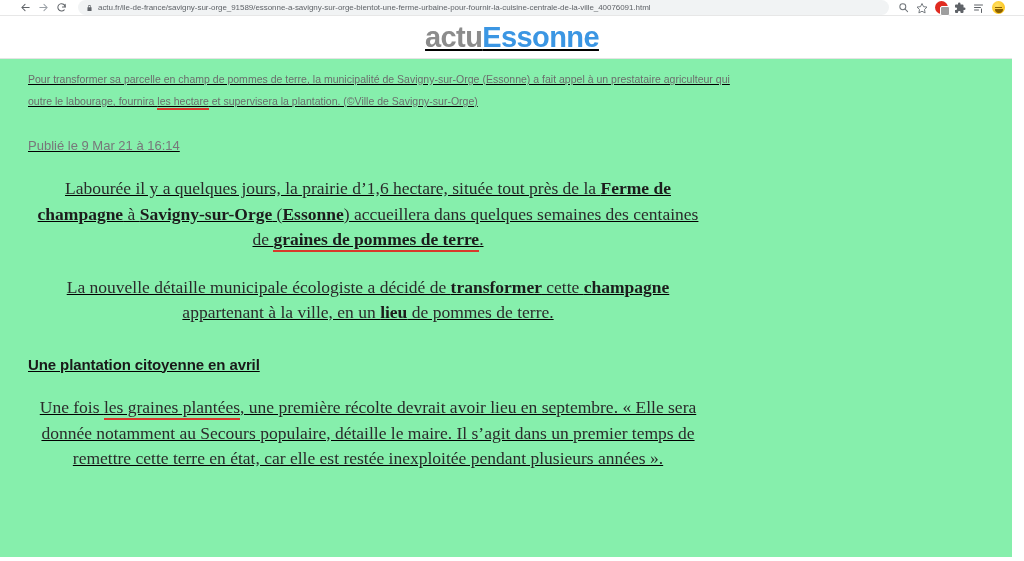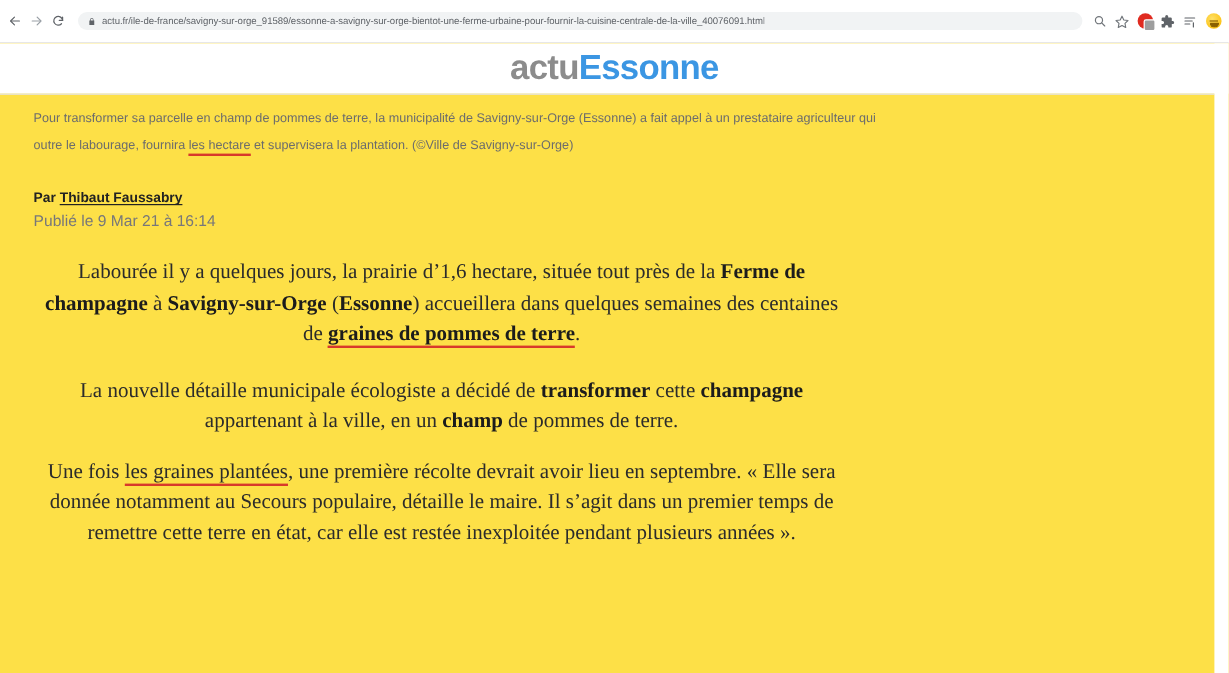--- a/index.html
+++ b/index.html
@@ -11,26 +11,26 @@
     width: 1024px;
     height: 561px;
     overflow: hidden;
     font-family: "Liberation Sans", sans-serif;
     -webkit-font-smoothing: antialiased;
   }
 
   
   .browser-bar {
     position: relative;
-    height: 36px;
+    height: 16px;
     background: #ffffff;
     border-bottom: 1px solid #e7e7e7;
     display: flex;
     align-items: center;
-    padding: 0 3px;
+    padding: 0 16px;
     box-sizing: border-box;
   }
   .nav-btn {
     width: 18px;
     height: 18px;
     display: flex;
     align-items: center;
     justify-content: center;
     flex: 0 0 auto;
     color: #9aa0a6;
@@ -122,22 +122,23 @@
     border: 1px solid #8a6000;
     border-top: none;
     border-radius: 0 0 6px 6px;
     background: #8a6000;
   }
 
   
   .page {
     position: relative;
     height: 541px;
-    background: #fde047;
+    background: #86efac;
     overflow: hidden;
+    text-decoration: underline;
   }
   .site-header {
     height: 42px;
     display: flex;
     align-items: center;
     justify-content: center;
     background: #ffffff;
   }
   .logo {
     font-family: "Liberation Sans", sans-serif;
@@ -320,32 +321,30 @@
 
   <div class="header-divider"></div>
 
   <div class="content">
 
     <div class="caption">
       <span>Pour transformer sa parcelle en champ de pommes de terre, la municipalité de Savigny-sur-Orge (Essonne) a fait appel à un prestataire agriculteur qui outre le labourage, fournira </span><span class="redline">les hectare</span><span> et supervisera la plantation. (©Ville de Savigny-sur-Orge)</span>
     </div>
 
     <div class="byline">
-      <div class="byline-author">
-        <span>Par </span><span class="author-name">Thibaut Faussabry</span>
-      </div>
       <div class="byline-date">Publié le 9 Mar 21 à 16:14</div>
     </div>
 
     <div class="article">
 
       <p class="p-gap-lg"><span>Labourée il y a quelques jours, la prairie d’1,6 hectare, située tout près de la </span><b>Ferme de champagne</b><span> à </span><b>Savigny-sur-Orge</b><span> (</span><b>Essonne</b><span>) accueillera dans quelques semaines des centaines de </span><b class="redline">graines de pommes de terre</b><span>.</span></p>
 
-      <p><span>La nouvelle détaille municipale écologiste a décidé de </span><b>transformer</b><span> cette </span><b>champagne</b><span> appartenant à la ville, en un </span><b>champ</b><span> de pommes de terre.</span></p>
-
+      <p><span>La nouvelle détaille municipale écologiste a décidé de </span><b>transformer</b><span> cette </span><b>champagne</b><span> appartenant à la ville, en un </span><b>lieu</b><span> de pommes de terre.</span></p>
+
+      <h2 class="section-head">Une plantation citoyenne en avril</h2>
 
 
       <p><span>Une fois </span><span class="redline">les graines plantées</span><span>, une première récolte devrait avoir lieu en septembre. « Elle sera donnée notamment au Secours populaire, détaille le maire. Il s’agit dans un premier temps de remettre cette terre en état, car elle est restée inexploitée pendant plusieurs années ».</span></p>
 
     </div>
   </div>
 
   <div class="scroll-strip"></div>
 </div>
 

